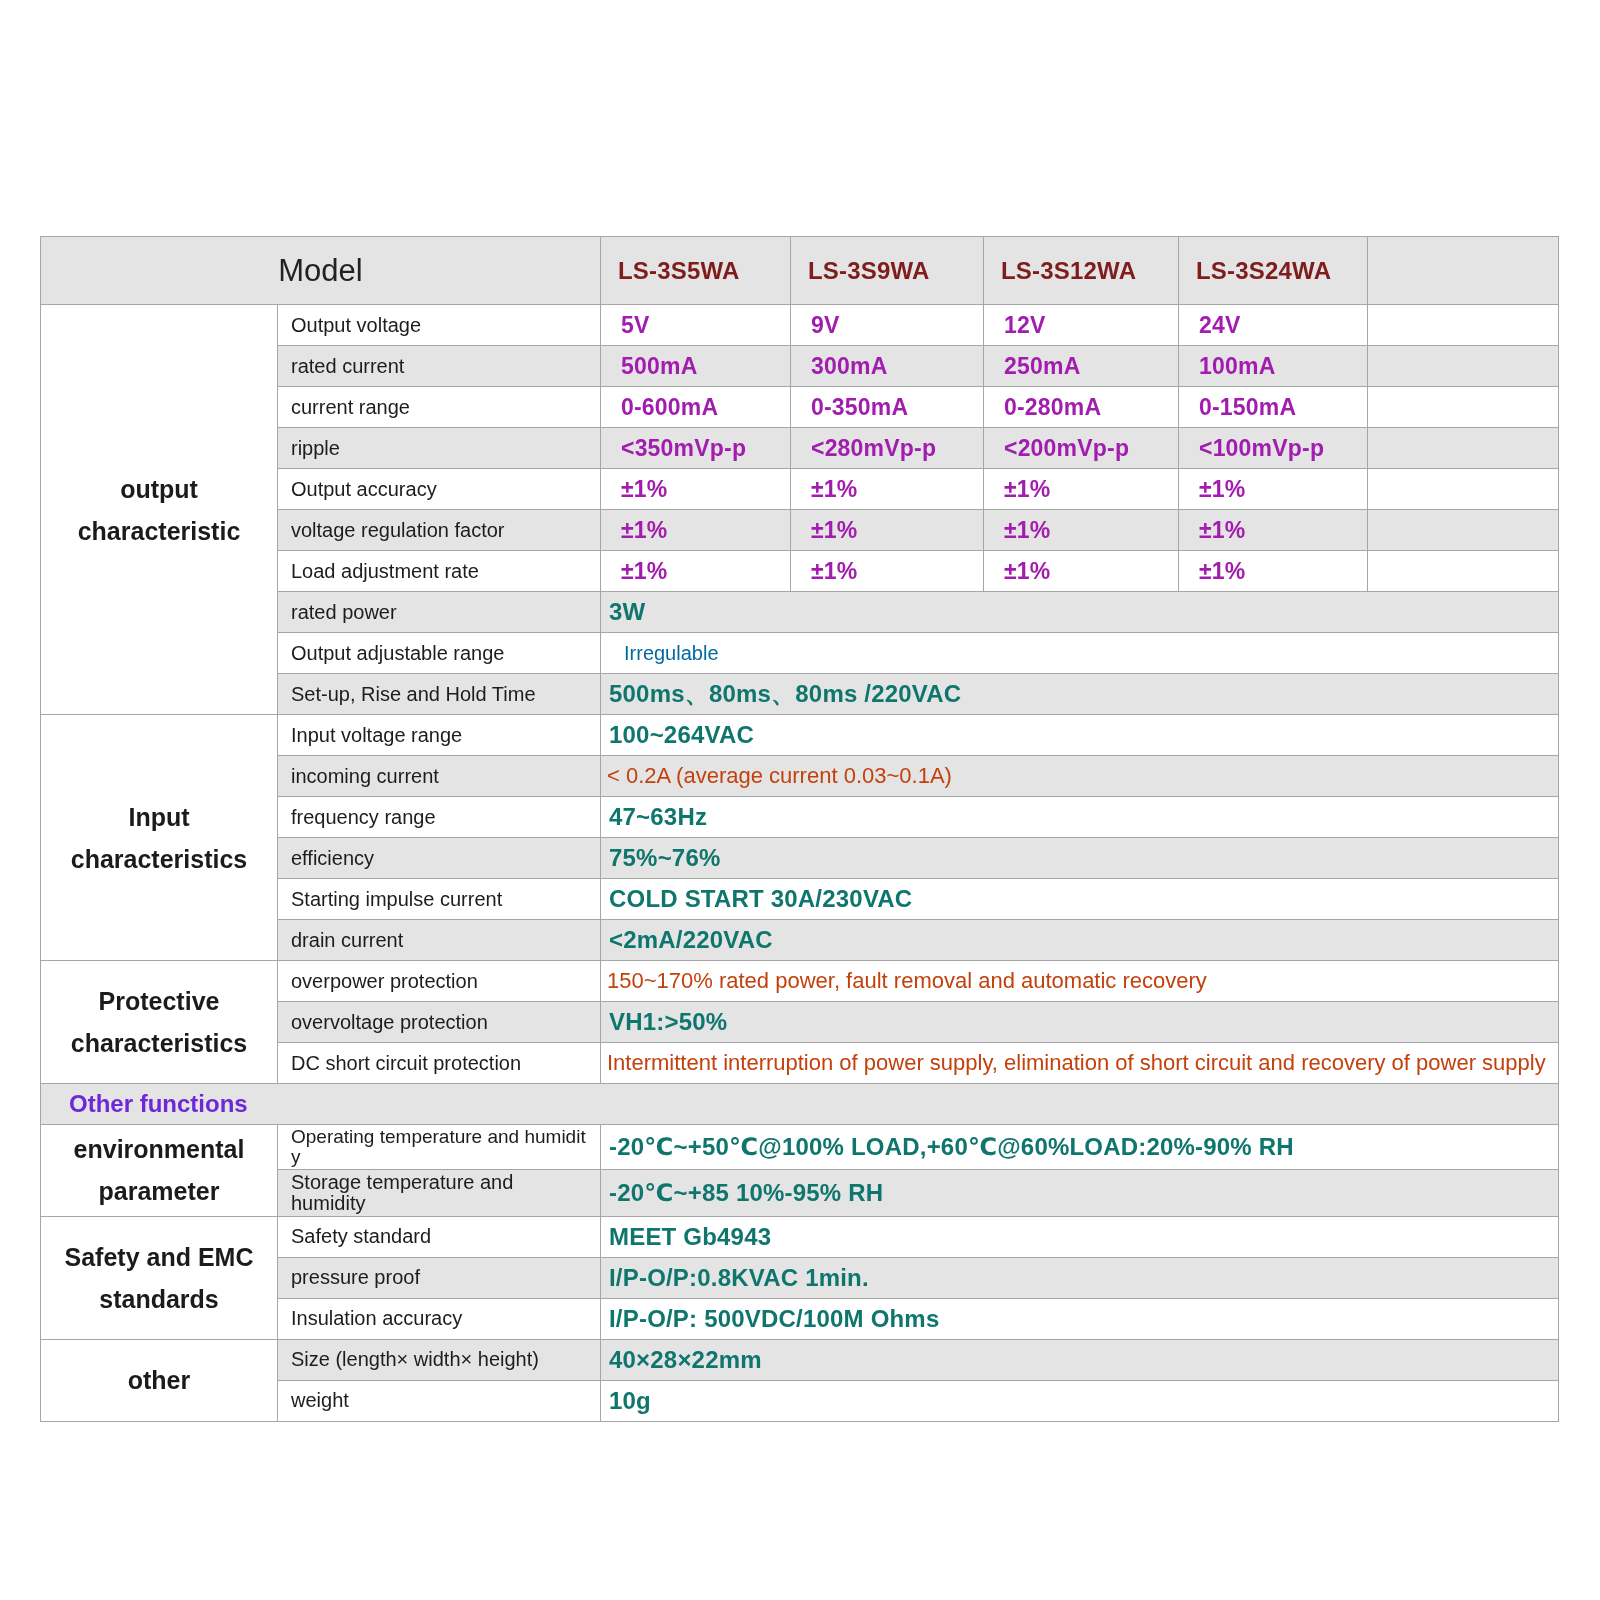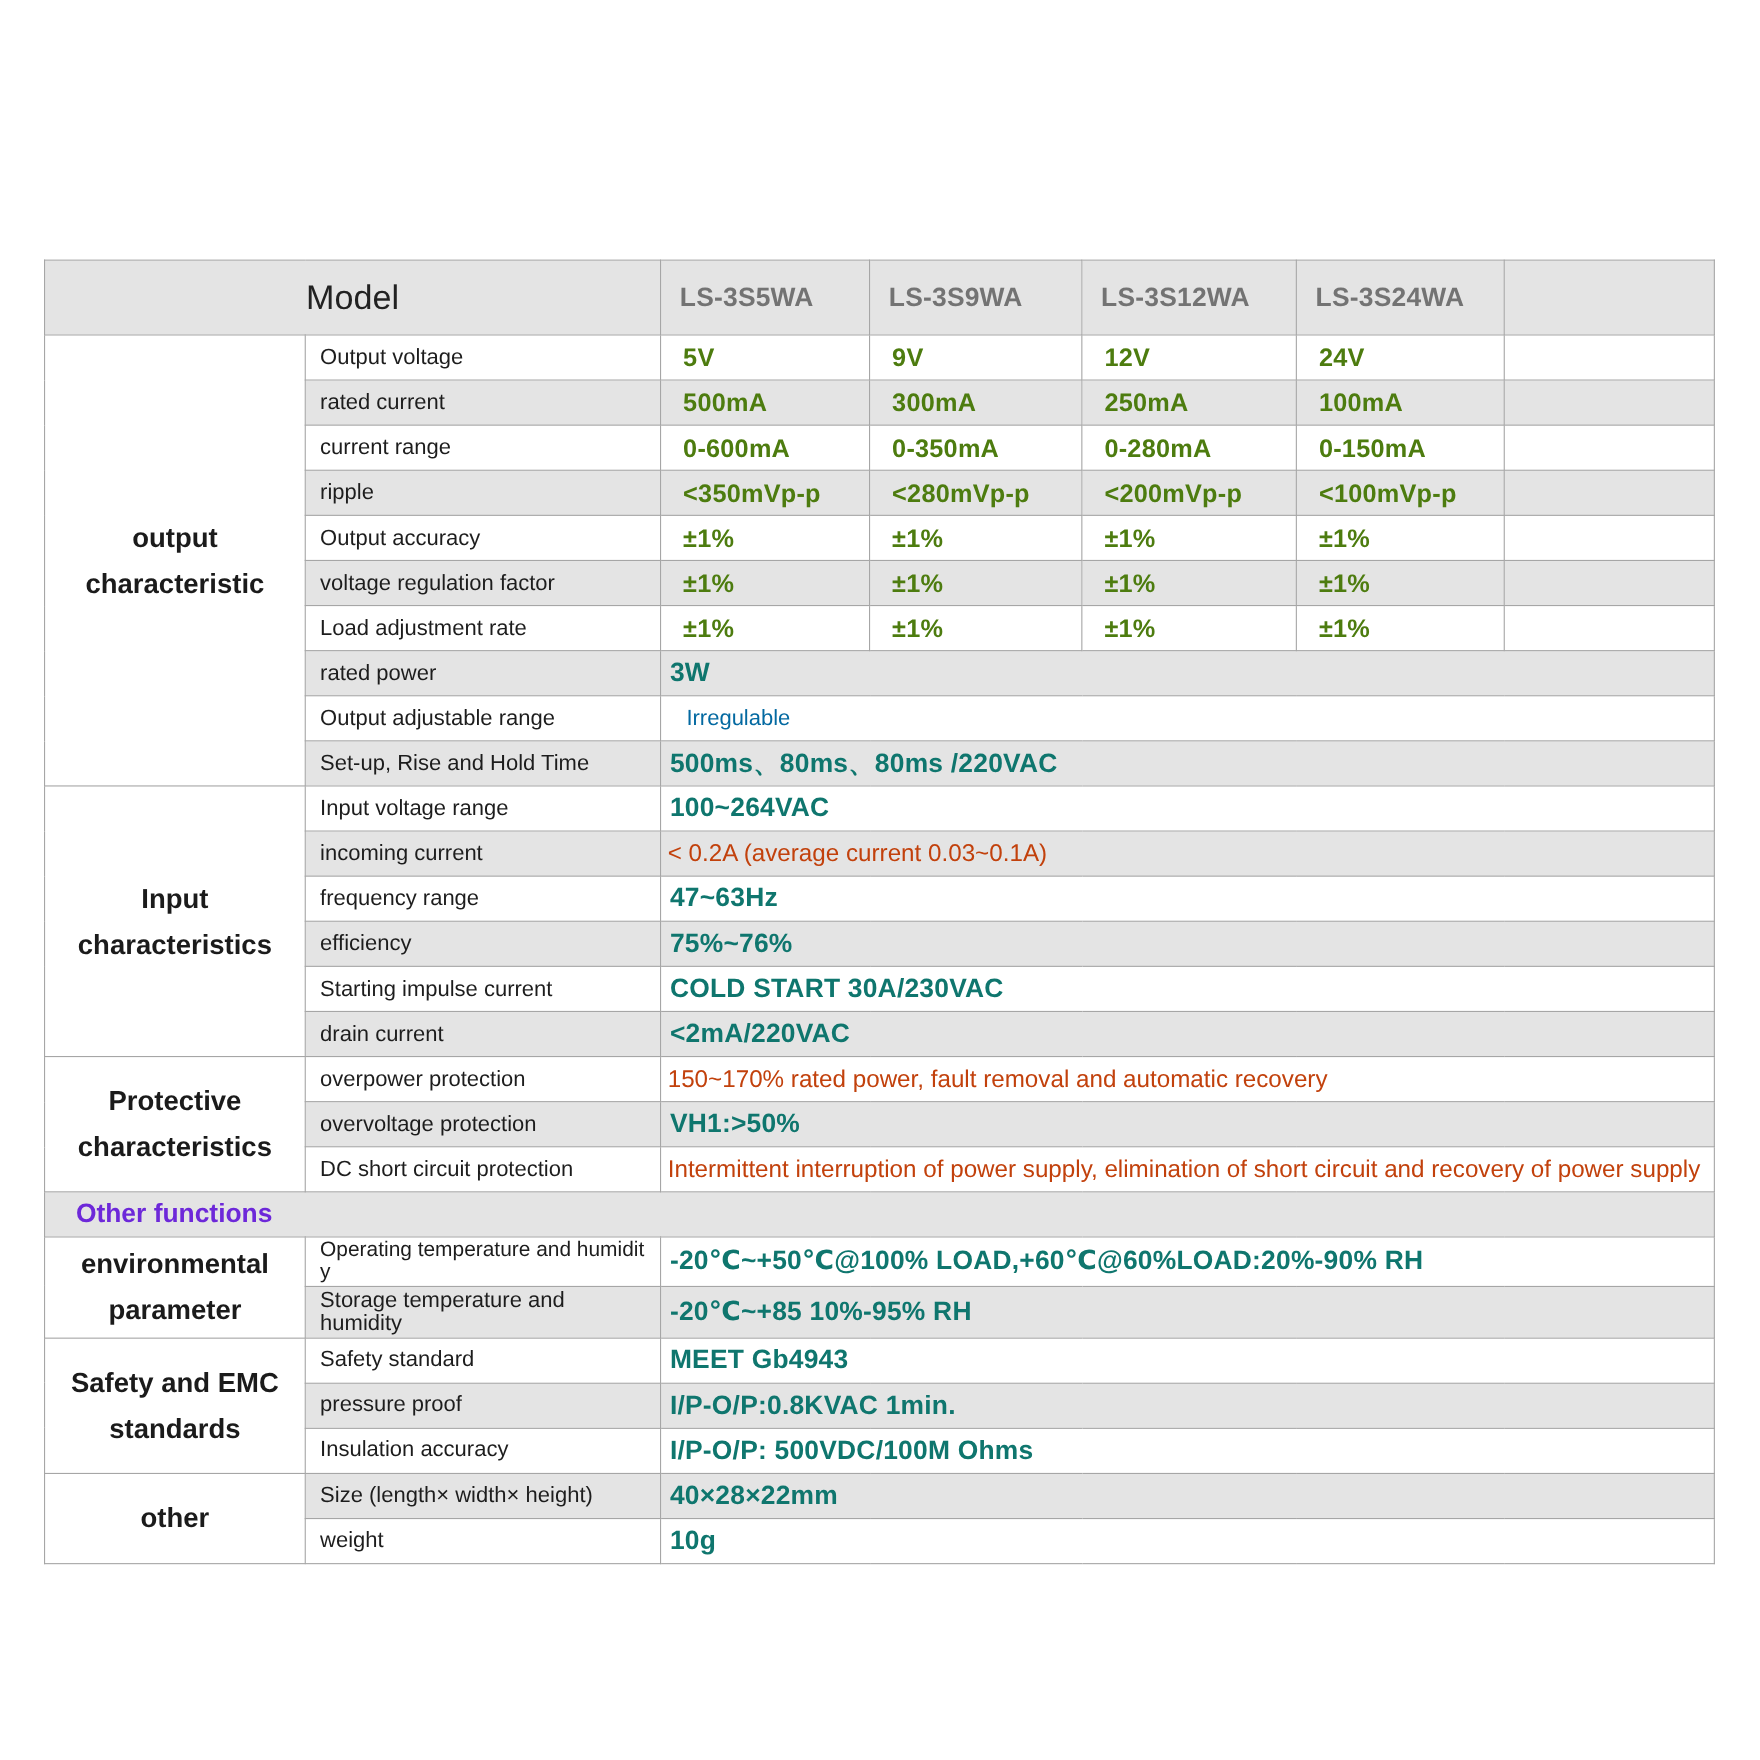--- a/index.html
+++ b/index.html
@@ -30,33 +30,33 @@
 
   tr.hdr > th { height:68px; }
   tr.row > td { height:41px; }
 
   th.model {
     font-size:31px; font-weight:400; text-align:center;
     color:#222;
   }
   th.mname {
     font-size:24px; font-weight:700; text-align:left;
-    padding-left:17px; color:#737373; letter-spacing:0.2px;
+    padding-left:17px; color:#7f1d1d; letter-spacing:0.2px;
   }
   td.sec {
     text-align:center; font-size:25px; font-weight:700;
     color:#1b1b1b; line-height:1.68; padding:0 6px;
   }
   td.lbl {
     font-size:20px; font-weight:400; color:#1d1d1d;
     padding:2px 8px 2px 13px; line-height:1.05;
   }
   td.lbl.hardwrap { word-break:break-all; font-size:19px;margin-top:12px; }
   td.vb {       
-    font-size:23px; font-weight:700; color:#4d7c0f;
+    font-size:23px; font-weight:700; color:#a21caf;
     padding-left:20px; letter-spacing:0.2px;
   }
   td.vsb {      
     font-size:24px; font-weight:700; color:#0f766e;
     padding-left:8px; letter-spacing:0.2px;
   }
   td.vm {       
     font-size:20px; font-weight:400; color:#0369a1;
     padding-left:23px;
   }

